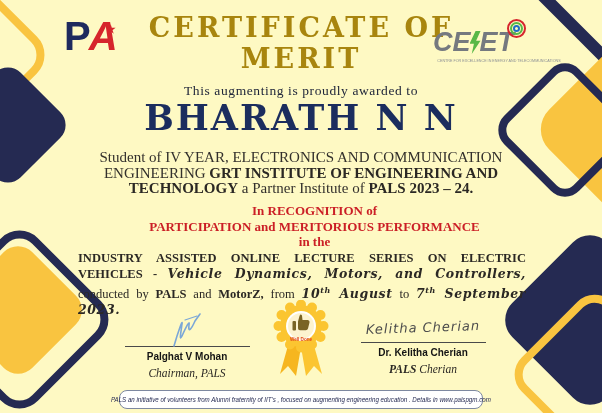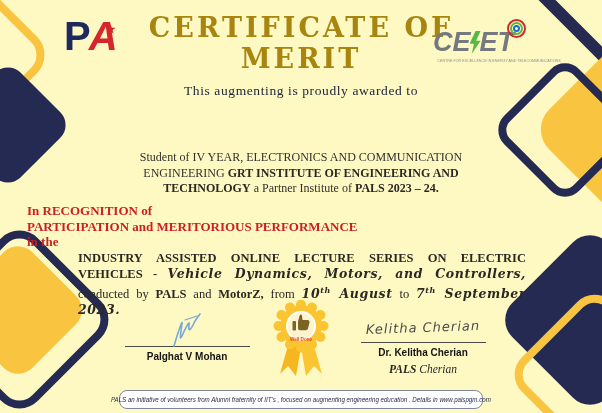--- a/index.html
+++ b/index.html
@@ -38,23 +38,23 @@
   .ceet-spiral::after{content:""; position:absolute; inset:4px; border:2px solid #1f6fc4; border-radius:50%;}
   .ceet-tagline{font-family:"Liberation Sans", sans-serif; font-size:4px; color:#8a8e94;
     white-space:nowrap; transform:scaleX(.92); transform-origin:center; margin-top:2px;}
 
   
   .intro{position:absolute; left:0; right:0; top:83px; text-align:center; z-index:2;
     font-size:13.5px; color:#20263a; letter-spacing:.6px; font-weight:500;}
   .recipient{position:absolute; left:0; right:0; top:97px; text-align:center; z-index:2;
     font-family:"DejaVu Serif", serif; font-weight:bold; font-size:35px; color:#1b2d5e; letter-spacing:2px;}
   .student{position:absolute; left:91px; top:150px; width:420px; z-index:2; text-align:center;
-    font-size:12px; line-height:15.5px; color:#33302c;}
+    font-size:15px; line-height:15.5px; color:#33302c;}
   .student b{color:#2b2824;}
-  .recognition{position:absolute; left:0; right:0; top:203px; z-index:2; 
+  .recognition{position:absolute; left:0; right:0; top:203px; z-index:2; text-align:center;
     color:#cb1f26; font-weight:bold; font-size:13px; line-height:15.5px;padding-left:27px;}
   .course{position:absolute; left:78px; top:250px; width:448px; z-index:2;
     text-align:justify; font-size:12.5px; line-height:16px; color:#2b2824;}
   .course .caps{font-weight:bold;}
   .script{font-family:"DejaVu Serif", serif; font-weight:bold; font-style:italic; letter-spacing:.6px;}
   .course sup{font-size:8px;}
 
   
   .sig-block{position:absolute; z-index:2; text-align:center;}
   .sig-left{left:92px; top:312px; width:190px;}
@@ -95,20 +95,21 @@
     <div>CERTIFICATE OF</div>
     <div>MERIT</div>
   </div>
 
   <div class="ceet-logo">
     <span class="ceet-letters"><span>C</span><span>E</span><span class="ceet-bolt"></span><span>E</span><span>T</span><span class="ceet-spiral"></span></span>
     <div class="ceet-tagline">CENTRE FOR EXCELLENCE IN ENERGY AND TELECOMMUNICATIONS</div>
   </div>
 
   <div class="intro">This augmenting is proudly awarded to</div>
+  <div class="recipient">BHARATH N N</div>
 
   <div class="student">
     <div><span>Student of IV YEAR, ELECTRONICS AND COMMUNICATION</span></div>
     <div><span>ENGINEERING </span><b>GRT INSTITUTE OF ENGINEERING AND</b></div>
     <div><b>TECHNOLOGY</b><span> a Partner Institute of </span><b>PALS 2023 – 24.</b></div>
   </div>
 
   <div class="recognition">
     <div>In RECOGNITION of</div>
     <div>PARTICIPATION and MERITORIOUS PERFORMANCE</div>
@@ -117,20 +118,21 @@
 
   <div class="course"><span class="caps">INDUSTRY ASSISTED ONLINE LECTURE SERIES ON ELECTRIC VEHICLES</span><span class="caps"> - </span><span class="script">Vehicle Dynamics, Motors, and Controllers,</span><span> conducted by </span><b>PALS</b><span> and </span><b>MotorZ,</b><span> from </span><span class="script">10</span><sup class="script">th</sup><span class="script"> August</span><span> to </span><span class="script">7</span><sup class="script">th</sup><span class="script"> September 2023.</span></div>
 
   <div class="sig-block sig-left">
     <svg class="sig-svg" width="70" height="36" viewBox="0 0 70 36">
       <path d="M22,34 C26,20 31,6 30,12 C29,20 27,30 30,24 C34,15 38,7 37,13 C36,21 39,18 43,9 L48,2" fill="none" stroke="#7ba7d7" stroke-width="1.6" stroke-linecap="round"></path>
       <path d="M33,8 L45,4" fill="none" stroke="#7ba7d7" stroke-width="1.2" stroke-linecap="round"></path>
     </svg>
     <div class="sig-line"></div>
     <div class="sig-name">Palghat V Mohan</div>
+    <div class="sig-role">Chairman, PALS</div>
   </div>
 
   <div class="badge">
     <svg width="64" height="84" viewBox="0 0 64 84">
       <polygon points="20,42 32,47 27,76 19,66 11,74" fill="#f6b61f"></polygon>
       <polygon points="44,42 32,47 37,76 45,66 53,74" fill="#fbc531"></polygon>
       <g fill="#fbc531">
         <circle cx="32" cy="4.5" r="5"></circle>
           <circle cx="43" cy="7.5" r="5"></circle>
           <circle cx="51.5" cy="15" r="5"></circle>

